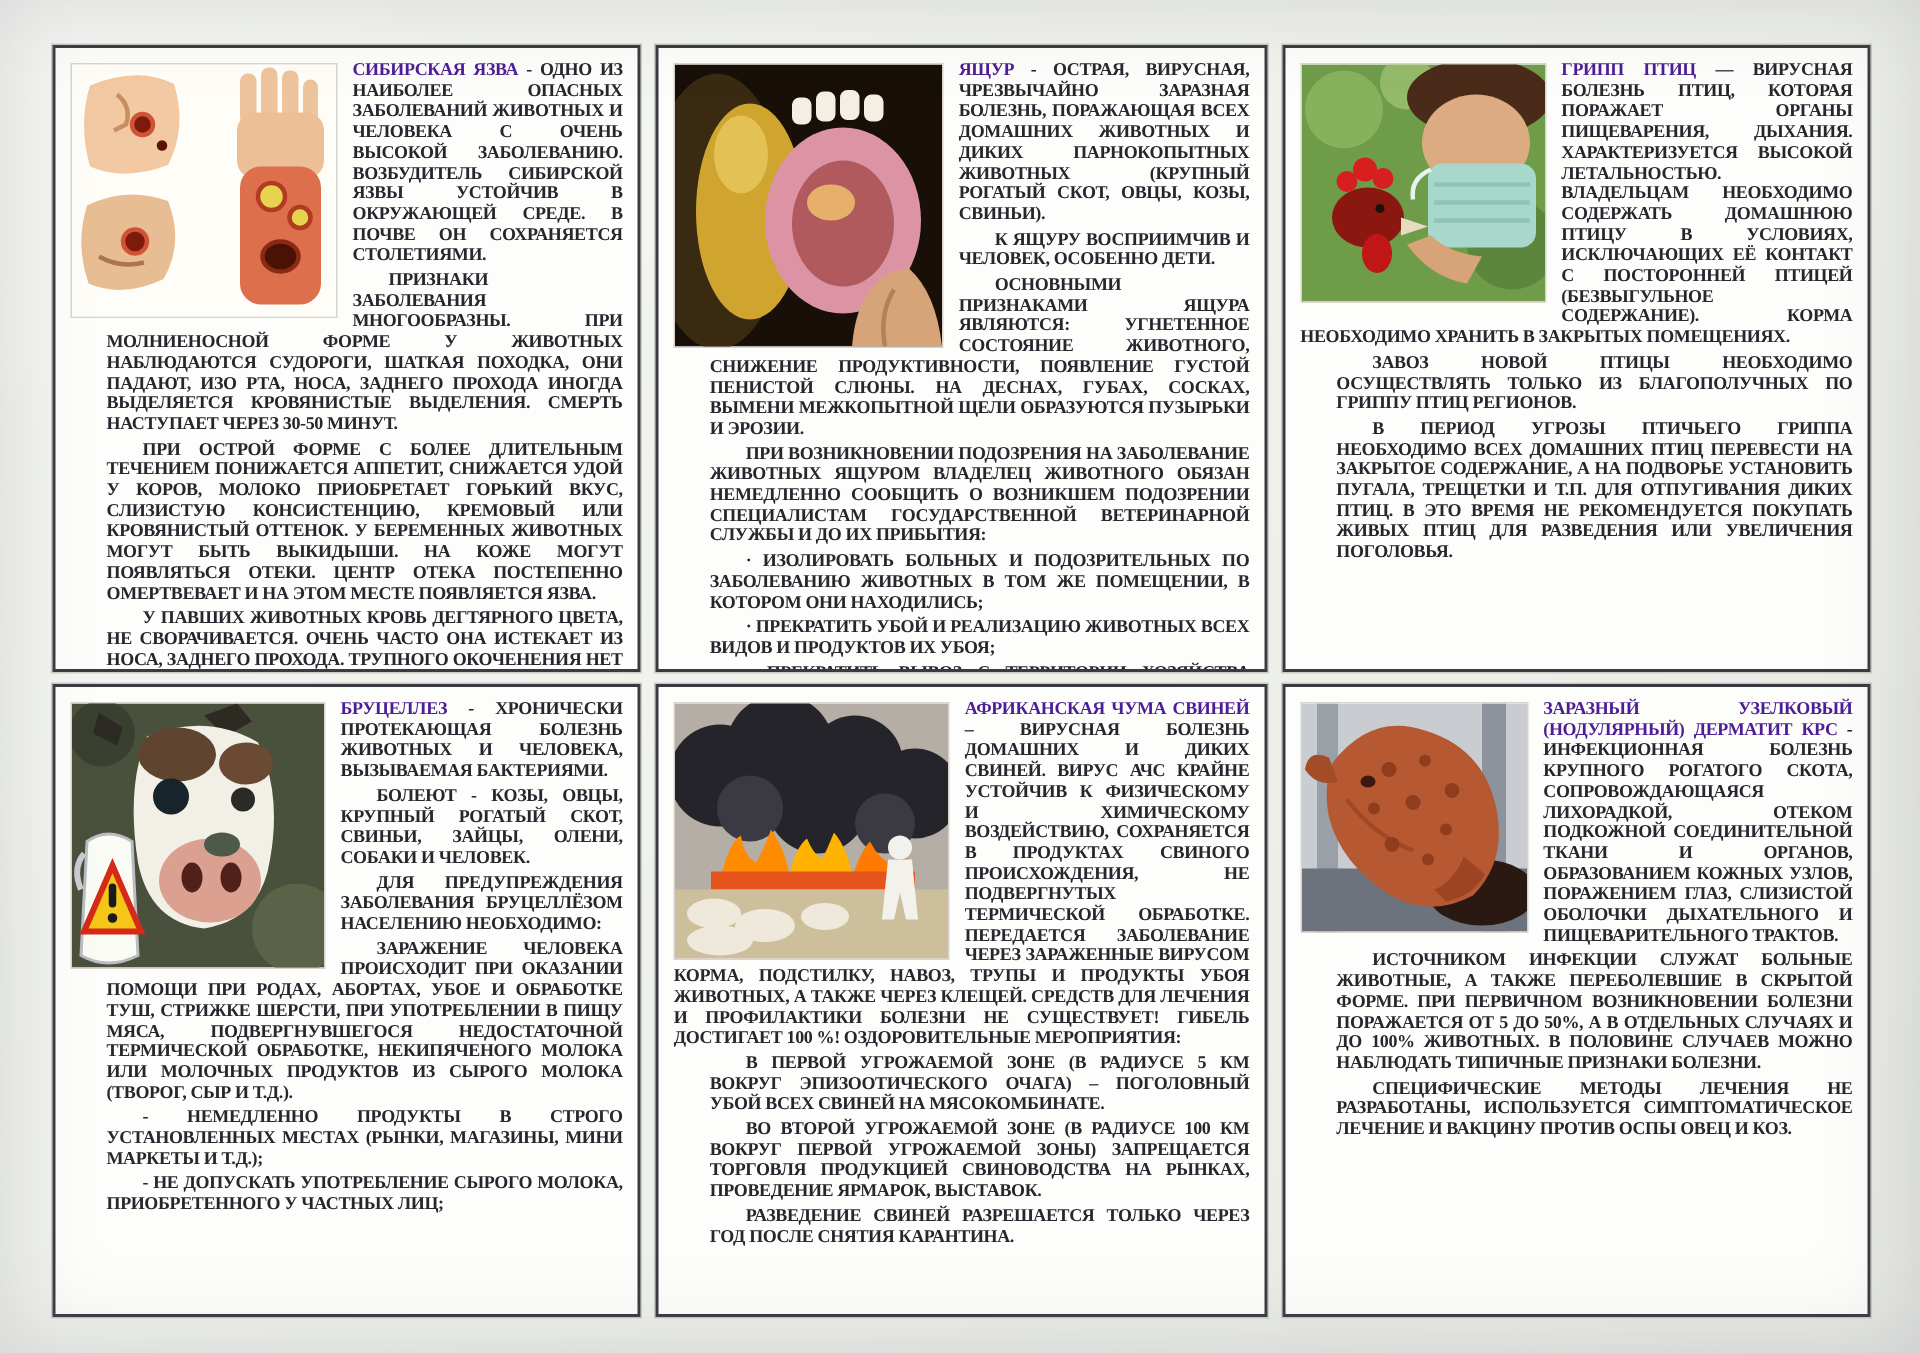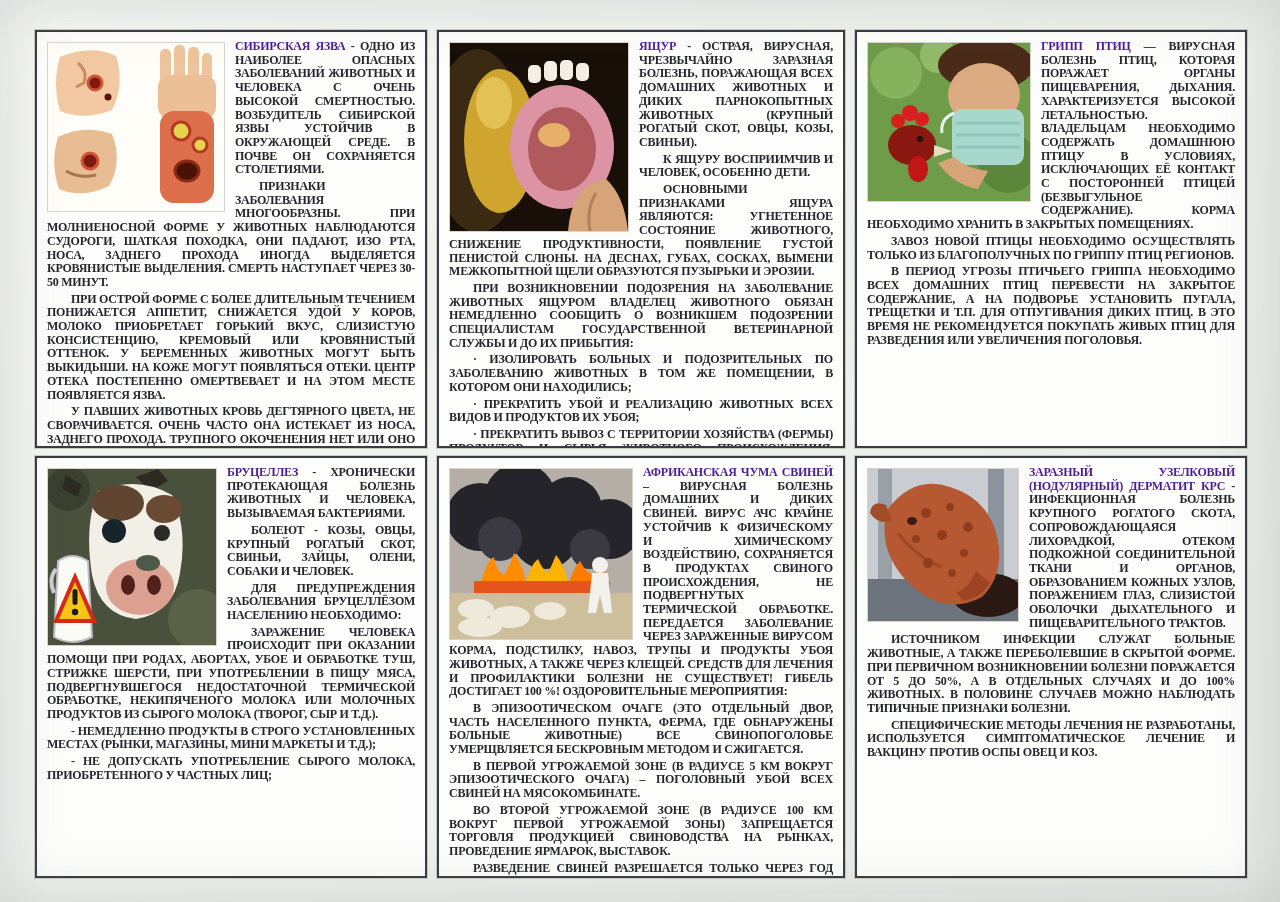--- a/index.html
+++ b/index.html
@@ -19,21 +19,21 @@
     background:#fdfdfb;border:2px solid #3a3a40;box-sizing:border-box;
     padding:8px 10px 6px 10px;overflow:hidden;
     color:#26262e;font-weight:bold;font-size:12px;line-height:13.7px;
     letter-spacing:-0.25px;text-align:justify;
     box-shadow:0 0 0 1px #c9cbc6;
   }
   .photo{float:left;margin:2px 10px 3px 0;border:1px solid #d8d4cc;background:#fff;}
   .title{color:#4c1d95;}
   p{margin:0;padding:0;}
   p.lead{margin:0;}
-  p.para{margin-top:3px;text-indent:24px;}
+  p.para{margin-top:3px;text-indent:24px;padding-left:24px;}
 </style>
 </head>
 <body>
 
 <div class="sheet">
 
   <div class="panel">
     <svg class="photo" width="176" height="168" viewBox="0 0 176 168">
       <rect width="176" height="168" fill="#fffdf8"></rect>
       <path d="M12,14 q32,-13 56,-1 q9,29 -4,54 q-29,11 -52,1 q-8,-28 0,-54 z" fill="#f2c9a2"></path>
@@ -48,21 +48,21 @@
         <rect x="126" y="2" width="11" height="38" rx="5" fill="#eec49c"></rect>
         <rect x="140" y="4" width="11" height="36" rx="5" fill="#eec49c"></rect>
         <rect x="154" y="10" width="10" height="30" rx="5" fill="#eec49c"></rect>
         <rect x="110" y="32" width="58" height="44" rx="12" fill="#ecbf96"></rect>
         <rect x="112" y="68" width="54" height="92" rx="14" fill="#dd6f4c"></rect>
         <circle cx="133" cy="88" r="9" fill="#e8d34e" stroke="#b23a22" stroke-width="3"></circle>
         <circle cx="152" cy="102" r="7" fill="#e8d34e" stroke="#b23a22" stroke-width="3"></circle>
         <ellipse cx="139" cy="128" rx="12" ry="10" fill="#4a1205" stroke="#8a2a12" stroke-width="3"></ellipse>
       </g>
     </svg>
-    <p class="lead"><span class="title">СИБИРСКАЯ ЯЗВА</span><span> - ОДНО ИЗ НАИБОЛЕЕ ОПАСНЫХ ЗАБОЛЕВАНИЙ ЖИВОТНЫХ И ЧЕЛОВЕКА С ОЧЕНЬ ВЫСОКОЙ СМЕРТНОСТЬЮ. ВОЗБУДИТЕЛЬ СИБИРСКОЙ ЯЗВЫ УСТОЙЧИВ В ОКРУЖАЮЩЕЙ СРЕДЕ. В ПОЧВЕ ОН СОХРАНЯЕТСЯ СТОЛЕТИЯМИ.</span></p>
+    <p class="lead"><span class="title">СИБИРСКАЯ ЯЗВА</span><span> - ОДНО ИЗ НАИБОЛЕЕ ОПАСНЫХ ЗАБОЛЕВАНИЙ ЖИВОТНЫХ И ЧЕЛОВЕКА С ОЧЕНЬ ВЫСОКОЙ ЗАБОЛЕВАНИЮ. ВОЗБУДИТЕЛЬ СИБИРСКОЙ ЯЗВЫ УСТОЙЧИВ В ОКРУЖАЮЩЕЙ СРЕДЕ. В ПОЧВЕ ОН СОХРАНЯЕТСЯ СТОЛЕТИЯМИ.</span></p>
     <p class="para">ПРИЗНАКИ ЗАБОЛЕВАНИЯ МНОГООБРАЗНЫ. ПРИ МОЛНИЕНОСНОЙ ФОРМЕ У ЖИВОТНЫХ НАБЛЮДАЮТСЯ СУДОРОГИ, ШАТКАЯ ПОХОДКА, ОНИ ПАДАЮТ, ИЗО РТА, НОСА, ЗАДНЕГО ПРОХОДА ИНОГДА ВЫДЕЛЯЕТСЯ КРОВЯНИСТЫЕ ВЫДЕЛЕНИЯ. СМЕРТЬ НАСТУПАЕТ ЧЕРЕЗ 30-50 МИНУТ.</p>
     <p class="para">ПРИ ОСТРОЙ ФОРМЕ С БОЛЕЕ ДЛИТЕЛЬНЫМ ТЕЧЕНИЕМ ПОНИЖАЕТСЯ АППЕТИТ, СНИЖАЕТСЯ УДОЙ У КОРОВ, МОЛОКО ПРИОБРЕТАЕТ ГОРЬКИЙ ВКУС, СЛИЗИСТУЮ КОНСИСТЕНЦИЮ, КРЕМОВЫЙ ИЛИ КРОВЯНИСТЫЙ ОТТЕНОК. У БЕРЕМЕННЫХ ЖИВОТНЫХ МОГУТ БЫТЬ ВЫКИДЫШИ. НА КОЖЕ МОГУТ ПОЯВЛЯТЬСЯ ОТЕКИ. ЦЕНТР ОТЕКА ПОСТЕПЕННО ОМЕРТВЕВАЕТ И НА ЭТОМ МЕСТЕ ПОЯВЛЯЕТСЯ ЯЗВА.</p>
     <p class="para">У ПАВШИХ ЖИВОТНЫХ КРОВЬ ДЕГТЯРНОГО ЦВЕТА, НЕ СВОРАЧИВАЕТСЯ. ОЧЕНЬ ЧАСТО ОНА ИСТЕКАЕТ ИЗ НОСА, ЗАДНЕГО ПРОХОДА. ТРУПНОГО ОКОЧЕНЕНИЯ НЕТ ИЛИ ОНО СЛАБО ВЫРАЖЕНО.</p>
   </div>
 
   <div class="panel">
     <svg class="photo" width="178" height="188" viewBox="0 0 178 188">
       <rect width="178" height="188" fill="#170f08"></rect>
       <ellipse cx="28" cy="98" rx="46" ry="92" fill="#3a2a12"></ellipse>
       <ellipse cx="50" cy="98" rx="36" ry="72" fill="#d0a52f"></ellipse>
@@ -171,21 +171,20 @@
         <ellipse cx="60" cy="148" rx="20" ry="11"></ellipse>
         <ellipse cx="100" cy="142" rx="16" ry="9"></ellipse>
         <ellipse cx="30" cy="158" rx="22" ry="10"></ellipse>
       </g>
       <g fill="#f2f1ec">
         <circle cx="150" cy="96" r="8"></circle>
         <path d="M142,104 h16 l4,40 h-8 l-4,-18 -4,18 h-8 z"></path>
       </g>
     </svg>
     <p class="lead"><span class="title">АФРИКАНСКАЯ ЧУМА СВИНЕЙ</span><span> – ВИРУСНАЯ БОЛЕЗНЬ ДОМАШНИХ И ДИКИХ СВИНЕЙ. ВИРУС АЧС КРАЙНЕ УСТОЙЧИВ К ФИЗИЧЕСКОМУ И ХИМИЧЕСКОМУ ВОЗДЕЙСТВИЮ, СОХРАНЯЕТСЯ В ПРОДУКТАХ СВИНОГО ПРОИСХОЖДЕНИЯ, НЕ ПОДВЕРГНУТЫХ ТЕРМИЧЕСКОЙ ОБРАБОТКЕ. ПЕРЕДАЕТСЯ ЗАБОЛЕВАНИЕ ЧЕРЕЗ ЗАРАЖЕННЫЕ ВИРУСОМ КОРМА, ПОДСТИЛКУ, НАВОЗ, ТРУПЫ И ПРОДУКТЫ УБОЯ ЖИВОТНЫХ, А ТАКЖЕ ЧЕРЕЗ КЛЕЩЕЙ. СРЕДСТВ ДЛЯ ЛЕЧЕНИЯ И ПРОФИЛАКТИКИ БОЛЕЗНИ НЕ СУЩЕСТВУЕТ! ГИБЕЛЬ ДОСТИГАЕТ 100 %! ОЗДОРОВИТЕЛЬНЫЕ МЕРОПРИЯТИЯ:</span></p>
-    <p class="para">В ЭПИЗООТИЧЕСКОМ ОЧАГЕ (ЭТО ОТДЕЛЬНЫЙ ДВОР, ЧАСТЬ НАСЕЛЕННОГО ПУНКТА, ФЕРМА, ГДЕ ОБНАРУЖЕНЫ БОЛЬНЫЕ ЖИВОТНЫЕ) ВСЕ СВИНОПОГОЛОВЬЕ УМЕРЩВЛЯЕТСЯ БЕСКРОВНЫМ МЕТОДОМ И СЖИГАЕТСЯ.</p>
     <p class="para">В ПЕРВОЙ УГРОЖАЕМОЙ ЗОНЕ (В РАДИУСЕ 5 КМ ВОКРУГ ЭПИЗООТИЧЕСКОГО ОЧАГА) – ПОГОЛОВНЫЙ УБОЙ ВСЕХ СВИНЕЙ НА МЯСОКОМБИНАТЕ.</p>
     <p class="para">ВО ВТОРОЙ УГРОЖАЕМОЙ ЗОНЕ (В РАДИУСЕ 100 КМ ВОКРУГ ПЕРВОЙ УГРОЖАЕМОЙ ЗОНЫ) ЗАПРЕЩАЕТСЯ ТОРГОВЛЯ ПРОДУКЦИЕЙ СВИНОВОДСТВА НА РЫНКАХ, ПРОВЕДЕНИЕ ЯРМАРОК, ВЫСТАВОК.</p>
     <p class="para">РАЗВЕДЕНИЕ СВИНЕЙ РАЗРЕШАЕТСЯ ТОЛЬКО ЧЕРЕЗ ГОД ПОСЛЕ СНЯТИЯ КАРАНТИНА.</p>
   </div>
 
   <div class="panel">
     <svg class="photo" width="150" height="152" viewBox="0 0 150 152">
       <rect width="150" height="152" fill="#c9ccd1"></rect>
       <rect x="10" y="0" width="14" height="152" fill="#9aa0a8"></rect>
       <rect x="120" y="0" width="16" height="152" fill="#8d939c"></rect>

